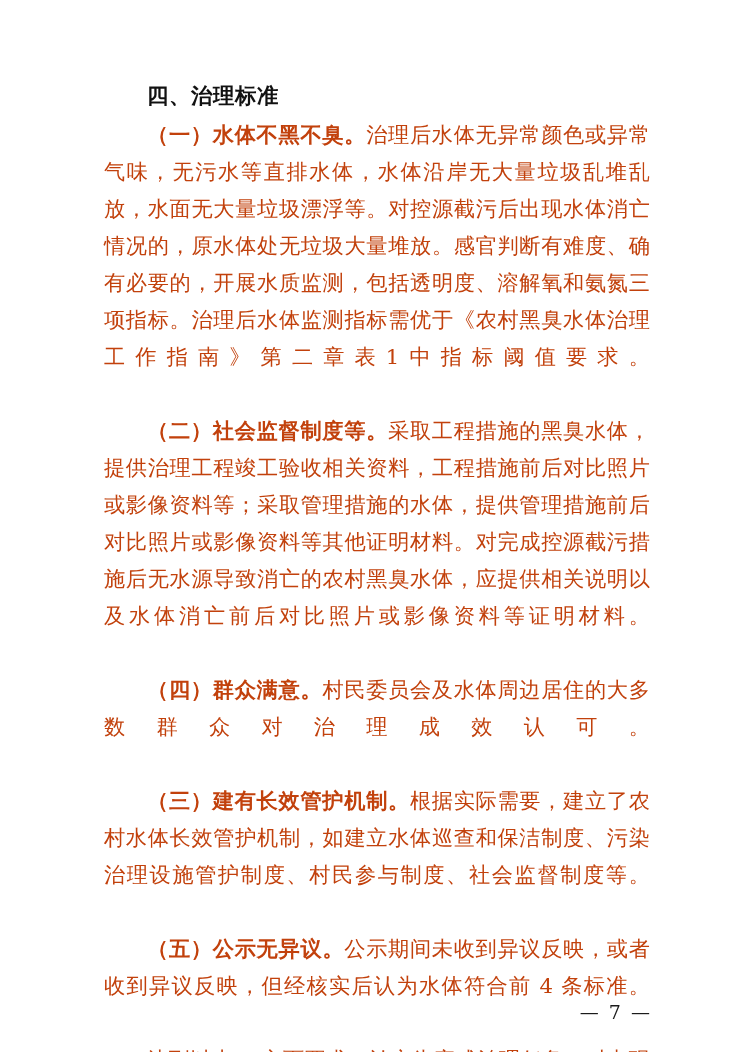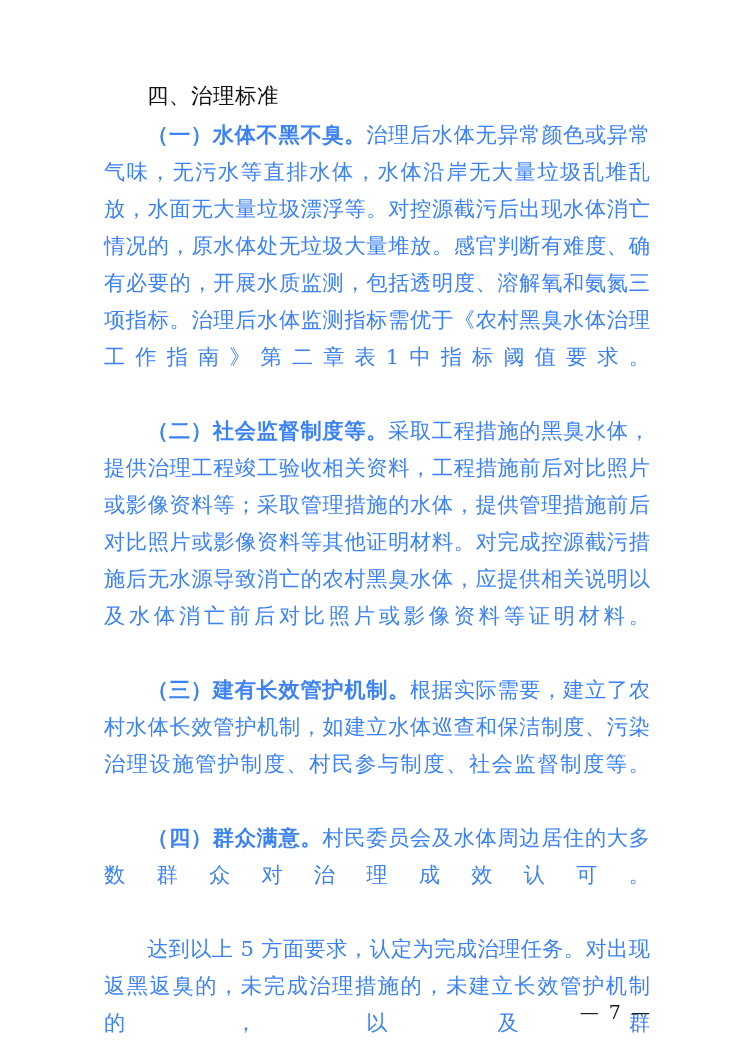--- a/index.html
+++ b/index.html
@@ -25,40 +25,40 @@
   
   .content {
     position: absolute;
     left: 104px;
     top: 78px;
     width: 546px;
   }
 
   .section-heading {
     font-family: "Liberation Sans", "DejaVu Sans", sans-serif;
-    font-weight: normal;
+    font-weight: bold;
     font-size: 21.4px;
     line-height: 37px;
     letter-spacing: 0.6px;
     text-indent: 43px;
     color: #111111;
     margin: 0 0 1px 0;
     white-space: pre;
   }
 
   .para {
     font-family: "DejaVu Serif", "Liberation Serif", serif;
     font-size: 21.2px;
     line-height: 37px;
     letter-spacing: 0.15px;
     text-align: justify;
     text-justify: inter-character;
     text-indent: 43px;
     margin: 0;
-    color: #3b82f6;
+    color: #c2410c;
     -webkit-font-smoothing: none;
   }
 
   
   .para::after {
     content: "";
     display: inline-block;
     width: 100%;
   }
 
@@ -89,24 +89,25 @@
 <div class="page">
 
   <div class="content">
 
     <p class="section-heading">四、治理标准</p>
 
     <p class="para"><span class="lead">（一）水体不黑不臭。</span><span>治理后水体无异常颜色或异常气味，无污水等直排水体，水体沿岸无大量垃圾乱堆乱放，水面无大量垃圾漂浮等。对控源截污后出现水体消亡情况的，原水体处无垃圾大量堆放。感官判断有难度、确有必要的，开展水质监测，包括透明度、溶解氧和氨氮三项指标。治理后水体监测指标需优于《农村黑臭水体治理工作指南》第二章表1中指标阈值要求。</span></p>
 
     <p class="para"><span class="lead">（二）社会监督制度等。</span><span>采取工程措施的黑臭水体，提供治理工程竣工验收相关资料，工程措施前后对比照片或影像资料等；采取管理措施的水体，提供管理措施前后对比照片或影像资料等其他证明材料。对完成控源截污措施后无水源导致消亡的农村黑臭水体，应提供相关说明以及水体消亡前后对比照片或影像资料等证明材料。</span></p>
 
+    <p class="para"><span class="lead">（四）群众满意。</span><span>村民委员会及水体周边居住的大多数群众对治理成效认可。</span></p>
+
     <p class="para"><span class="lead">（三）建有长效管护机制。</span><span>根据实际需要，建立了农村水体长效管护机制，如建立水体巡查和保洁制度、污染治理设施管护制度、村民参与制度、社会监督制度等。</span></p>
 
-    <p class="para"><span class="lead">（四）群众满意。</span><span>村民委员会及水体周边居住的大多数群众对治理成效认可。</span></p>
-
+    <p class="para"><span class="lead">（五）公示无异议。</span><span>公示期间未收到异议反映，或者收到异议反映，但经核实后认为水体符合前 4 条标准。</span></p>
 
     <p class="para"><span>达到以上 5 方面要求，认定为完成治理任务。对出现返黑返臭的，未完成治理措施的，未建立长效管护机制的，以及群</span></p>
 
   </div>
 
   <div class="folio">— 7 —</div>
 
 </div>
 
 </body></html>

